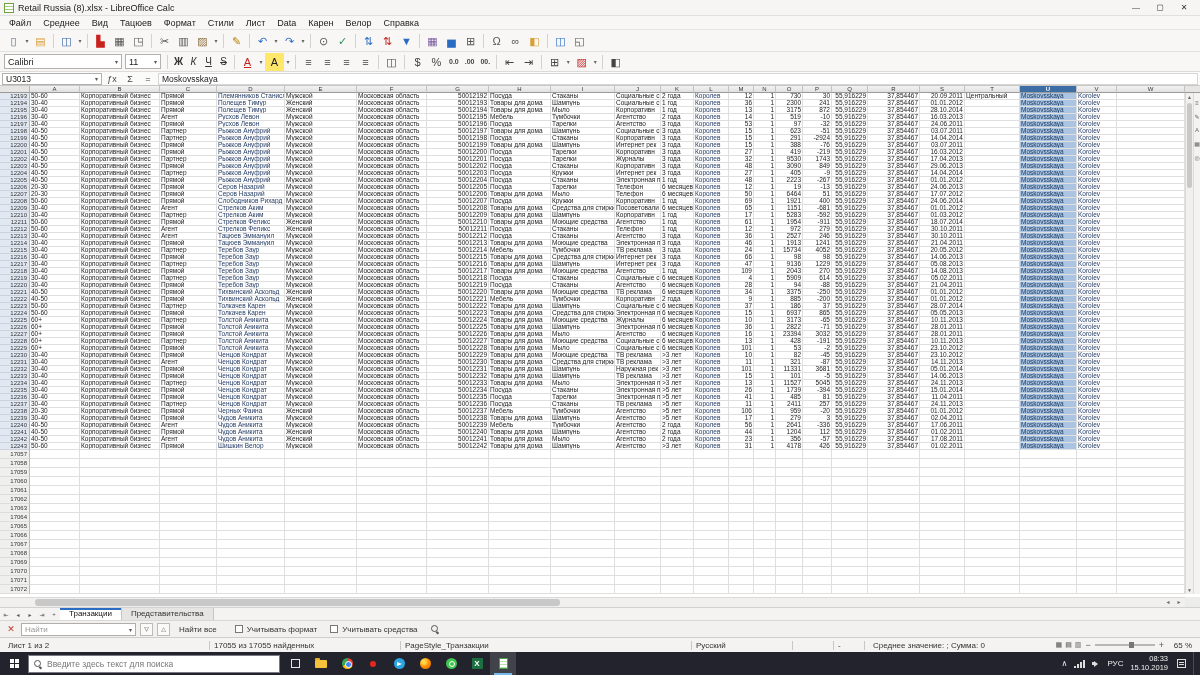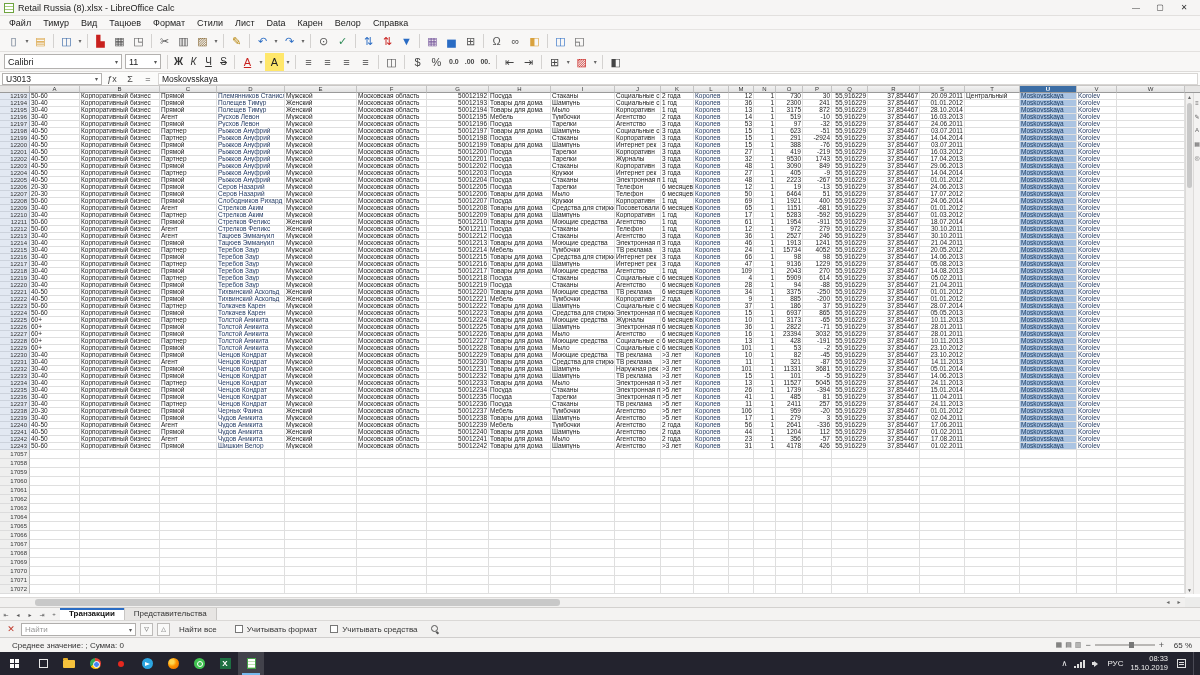--- a/index.html
+++ b/index.html
@@ -68,21 +68,21 @@
   .hthumb{position:absolute;left:35px;top:1px;width:525px;height:7px;background:#c8c8c8;border-radius:3px}
   .harr{position:absolute;top:0;width:10px;text-align:center;font-size:6px;line-height:9px;color:#666}
   .harr.l{right:12px}.harr.r{right:1px}
   .corner2{position:absolute;left:1185px;top:597px;width:15px;height:10px;background:#ececeb}
 
   
   .tabsbar{top:607px;height:13px;background:#f4f3f2;border-top:1px solid #d3d1cf;display:flex;align-items:center;position:absolute;left:0;right:0}
   .tnav{width:12px;text-align:center;font-size:6px;color:#555;flex:none}
   .tabswrap{display:flex;height:13px}
   .tab{padding:0 9px;font-size:8px;line-height:12px;height:13px;background:#e7e5e3;border-right:1px solid #c8c6c4;color:#333;white-space:nowrap}
-  .tab.on{background:#fff;font-weight:bold;color:#111;box-shadow:inset 0 2px 0 #2a6cc4}
+  .tab.on{background:#fff;font-weight:normal;color:#111;box-shadow:inset 0 2px 0 #2a6cc4}
 
   
   .findbar{top:620px;height:17px;background:#f2f1f0;border-top:1px solid #dad8d6;display:flex;align-items:center;gap:4px;padding:0 5px;position:absolute;left:0;right:0}
   .findclose{color:#c0392b;font-size:9px;width:12px;text-align:center}
   .findinput{width:115px;height:13px;border:1px solid #b0aeac;background:#fff;font-size:8px;display:flex;align-items:center;justify-content:space-between;padding:0 3px}
   .ph{color:#999}
   .fnav{width:13px;height:13px;border:1px solid #bdbbb9;background:#fafaf9;text-align:center;line-height:11px;font-size:6px;color:#444}
   .flbl{font-size:8px;color:#333;white-space:nowrap}
   .flbl.btn{margin:0 5px}
   .cb{width:8px;height:8px;border:1px solid #777;background:#fff;margin-left:9px;flex:none}
@@ -154,21 +154,21 @@
   <span class="wtitle">Retail Russia (8).xlsx - LibreOffice Calc</span>
   <span class="wbtns">
       <span class="wbtn">—</span>
       <span class="wbtn">▢</span>
       <span class="wbtn">✕</span>
     </span>
 </div>
 
 <div class="abs menubar">
     <span class="menu-item">Файл</span>
-    <span class="menu-item">Тимур</span>
+    <span class="menu-item">Среднее</span>
     <span class="menu-item">Вид</span>
     <span class="menu-item">Тацюев</span>
     <span class="menu-item">Формат</span>
     <span class="menu-item">Стили</span>
     <span class="menu-item">Лист</span>
     <span class="menu-item">Data</span>
     <span class="menu-item">Карен</span>
     <span class="menu-item">Велор</span>
     <span class="menu-item">Справка</span>
   </div>
@@ -2093,20 +2093,34 @@
   <span class="fnav">△</span>
   <span class="flbl btn">Найти все</span>
   <span class="cb"></span>
   <span class="flbl">Учитывать формат</span>
   <span class="cb"></span>
   <span class="flbl">Учитывать средства</span>
   <span class="mag"></span>
 </div>
 
 <div class="statusbar">
+  <span class="ssegs">
+      <span class="sseg" style="width: 205px;">Лист 1 из 2</span>
+      <span class="ssep"></span>
+      <span class="sseg" style="width: 190px;">17055 из 17055 найденных</span>
+      <span class="ssep"></span>
+      <span class="sseg" style="width: 290px;">PageStyle_Транзакции</span>
+      <span class="ssep"></span>
+      <span class="sseg" style="width: 100px;">Русский</span>
+      <span class="ssep"></span>
+      <span class="sseg" style="width: 40px;"></span>
+      <span class="ssep"></span>
+      <span class="sseg" style="width: 30px;">-</span>
+      <span class="ssep"></span>
+    </span>
   <span class="sumtext">Среднее значение: ; Сумма: 0</span>
   <span class="zoomwrap">
     <span style="display:flex;gap:3px">
         <span class="vicon">▦</span>
         <span class="vicon">▤</span>
         <span class="vicon">▥</span>
       </span>
     <span class="zminus">−</span>
     <span class="ztrack">
         <i class="zknob"></i>
@@ -2118,20 +2132,24 @@
 
 <div class="taskbar">
   <span class="tstart">
     <span class="winlogo">
         <i></i>
         <i></i>
         <i></i>
         <i></i>
       </span>
   </span>
+  <div class="tsearch">
+    <span class="smag"></span>
+    <span class="phtext">Введите здесь текст для поиска</span>
+  </div>
   <span class="ticons">
       <span class="ticon">
         <i class="ic ic-tv"></i>
       </span>
       <span class="ticon">
         <i class="ic ic-folder"></i>
       </span>
       <span class="ticon">
         <i class="ic ic-chrome"></i>
       </span>

